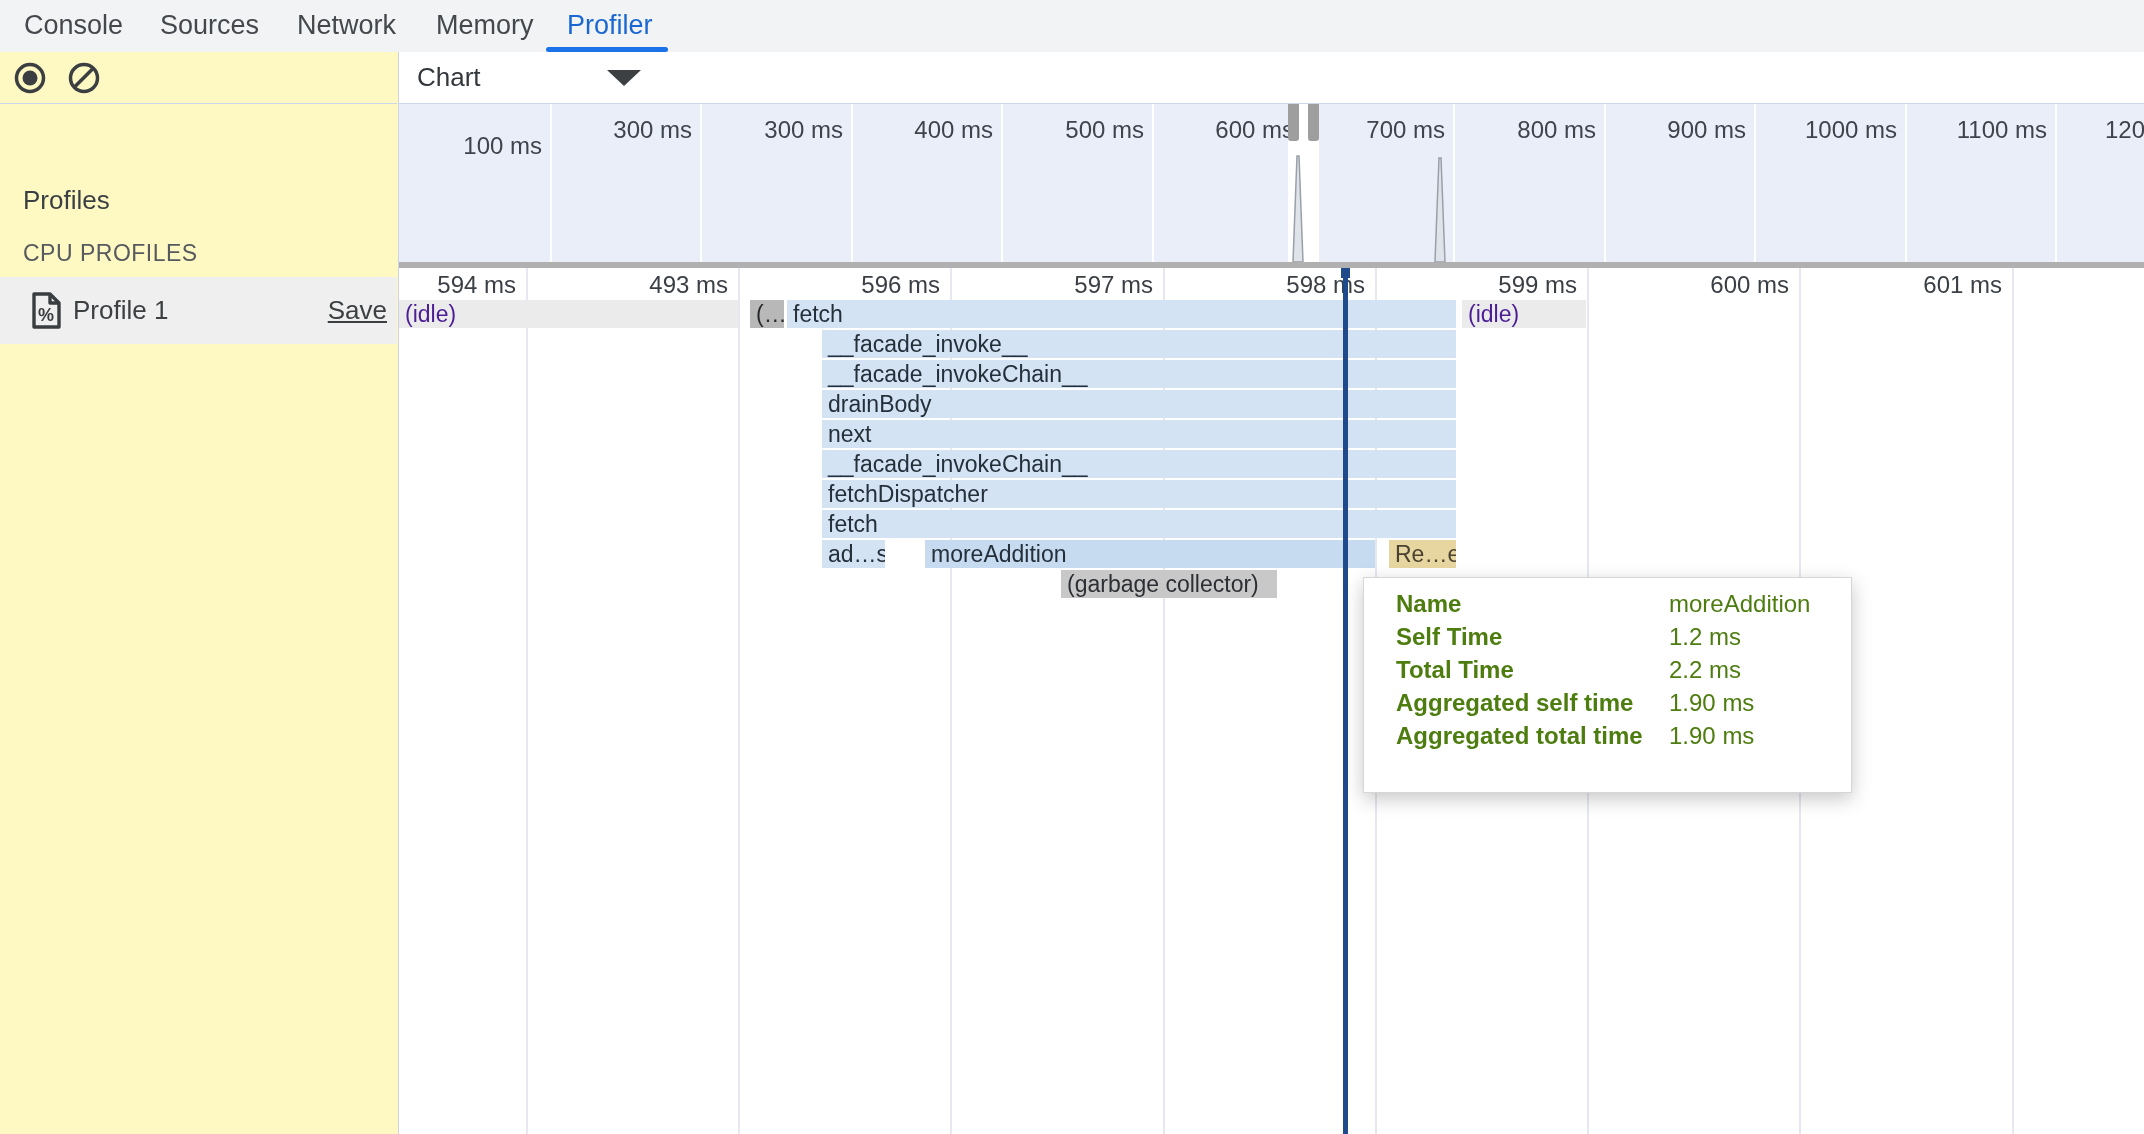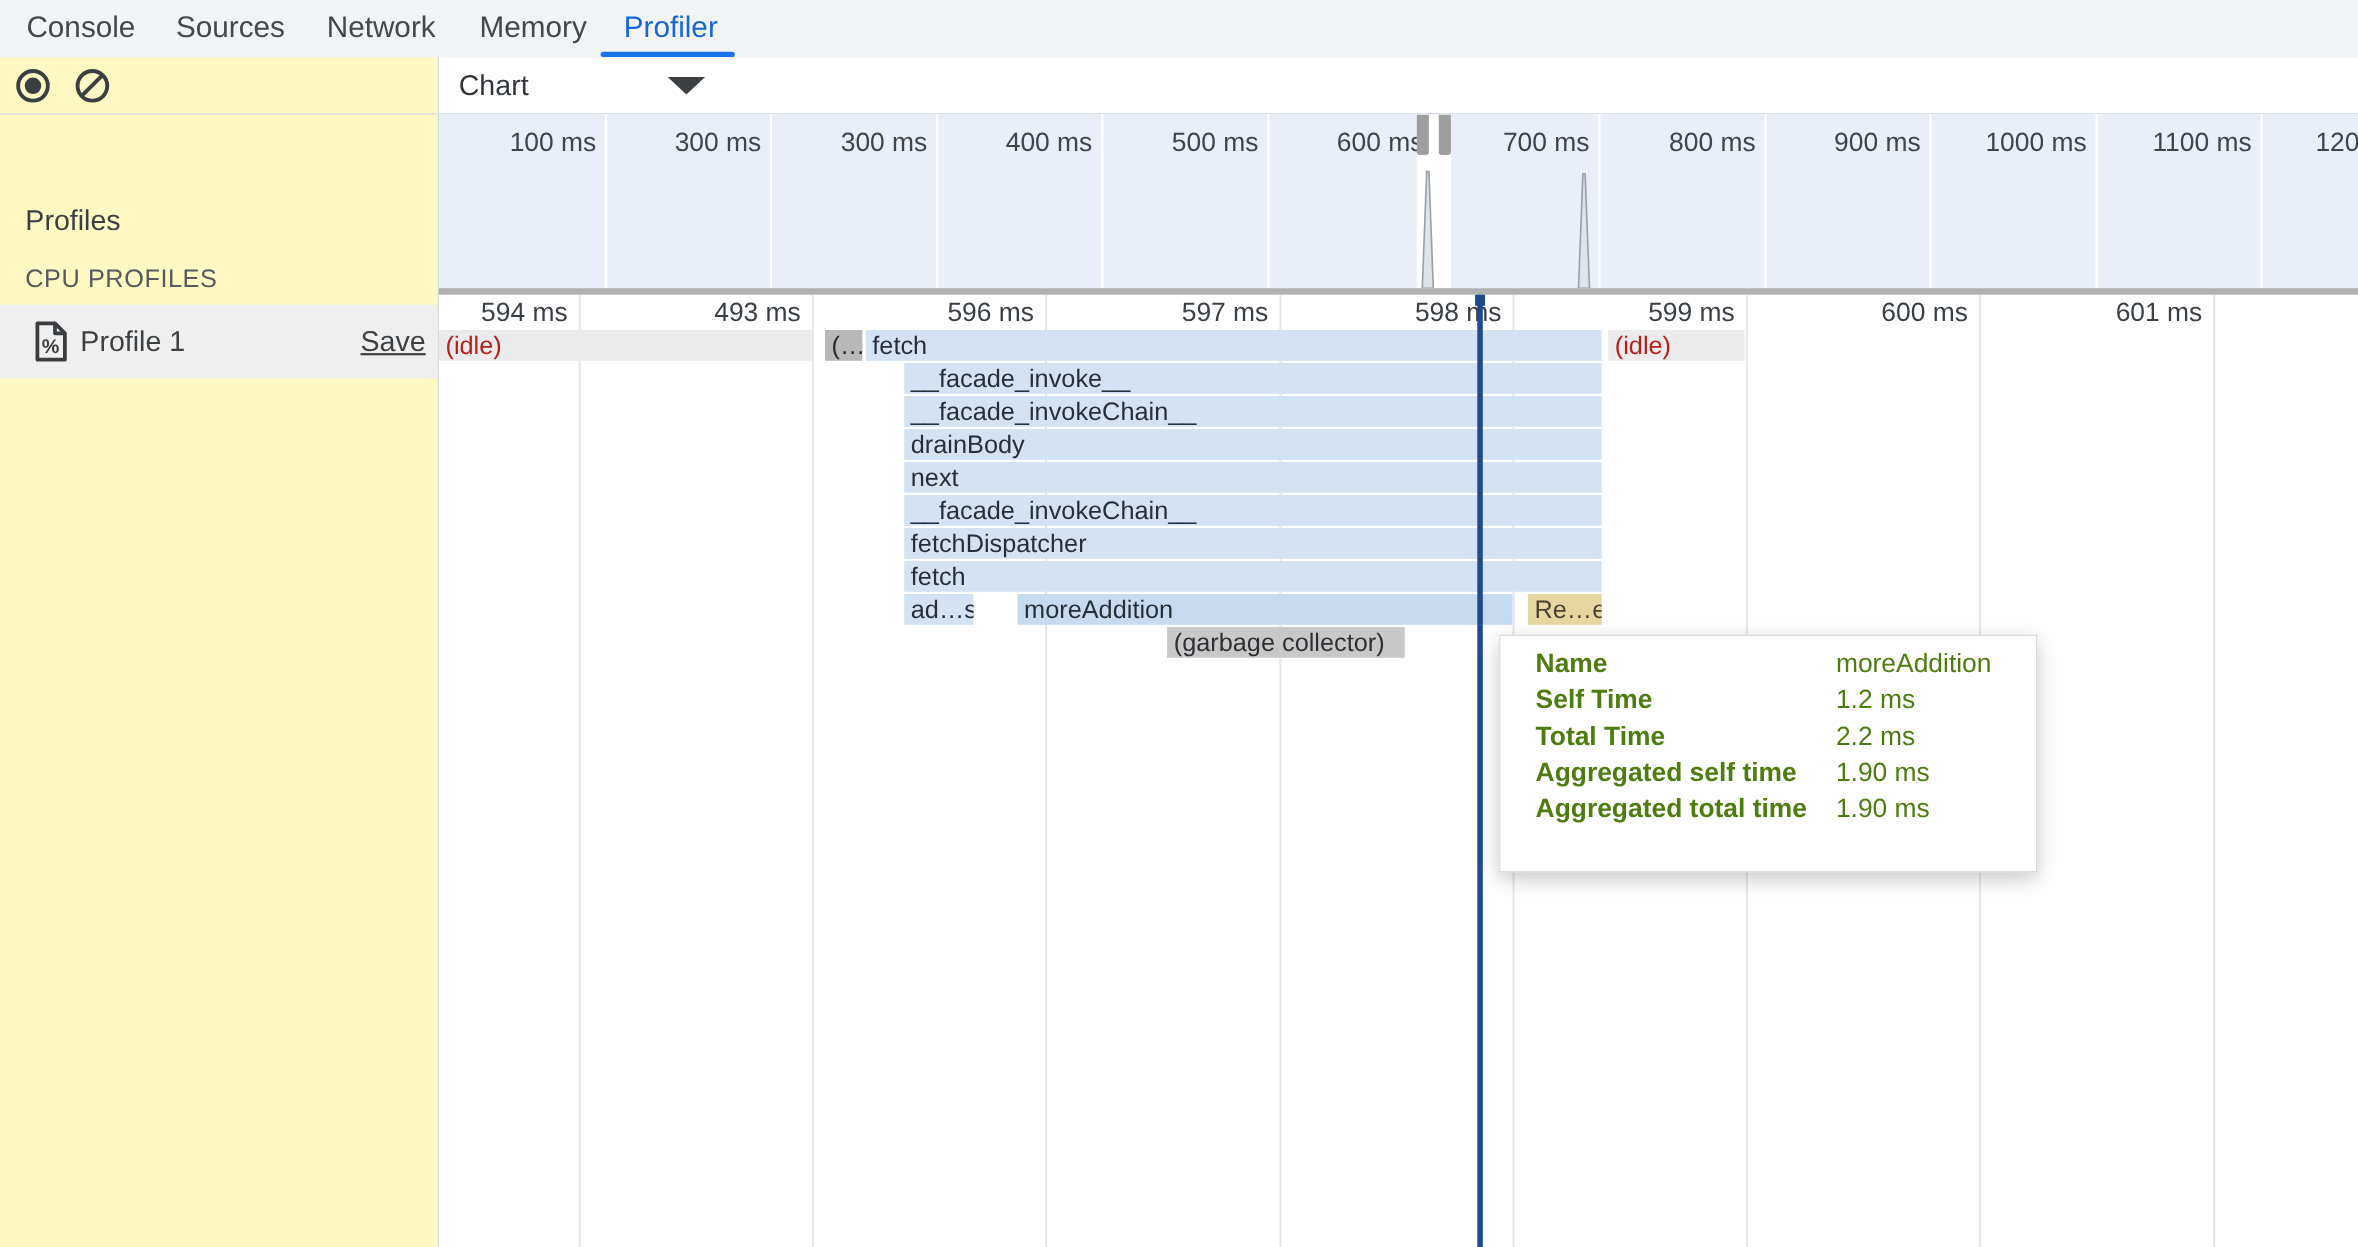--- a/index.html
+++ b/index.html
@@ -44,21 +44,21 @@
   .ov-handle{position:absolute;top:0;width:11px;height:37px;background:#9e9e9e;border-radius:0 0 3px 3px;}
   .strip{position:absolute;left:399px;top:262px;width:1745px;height:6px;background:#b0b0b0;}
 
   
   .detail{position:absolute;left:399px;top:268px;width:1745px;height:866px;background:#fff;overflow:hidden;}
   .gridline{position:absolute;top:0;width:2px;height:866px;background:#e7e7f1;}
   .ruler-label{position:absolute;top:2px;width:162px;height:30px;line-height:30px;text-align:right;
                font-size:24px;color:#3a3f45;white-space:nowrap;}
   .bar{position:absolute;height:28px;line-height:28px;font-size:23px;color:#242f3a;
        padding-left:6px;box-sizing:border-box;white-space:nowrap;overflow:hidden;cursor:default;}
-  .bar.idle{background:#ebebeb;color:#b91c1c;}
+  .bar.idle{background:#ebebeb;color:#4c1d95;}
   .bar.program{background:#b8b8b8;color:#26292c;}
   .bar.js{background:#d3e3f4;}
   .bar.js-selected{background:#c6daf0;}
   .bar.deopt{background:#e7d6a0;color:#4a4230;}
   .bar.gc{background:#c8c8c8;color:#2c2f33;}
   .cursor-line{position:absolute;width:5px;background:#1f4a8c;}
   .cursor-tick{position:absolute;width:9px;height:14px;background:#1f4a8c;}
 
   
   .tooltip{position:absolute;left:1363px;top:577px;width:489px;height:216px;background:#fff;
@@ -117,21 +117,21 @@
     <div class="chart-select">
       <span class="lbl">Chart</span>
       <span class="caret"></span>
     </div>
   </div>
 
   <div class="overview">
     <div id="ov-host" class="abs" style="left:0;top:0;width:100%;height:100%;">
         <div class="ov-selection" style="left: 889px; width: 31px;"></div>
         <div class="ov-tick" style="left: 151px;"></div>
-        <div class="ov-label" style="left: -19px;">100 ms</div>
+        <div class="ov-label" style="left: -19px; margin-top: 16px;">100 ms</div>
         <div class="ov-tick" style="left: 301px;"></div>
         <div class="ov-label" style="left: 131px;">300 ms</div>
         <div class="ov-tick" style="left: 452px;"></div>
         <div class="ov-label" style="left: 282px;">300 ms</div>
         <div class="ov-tick" style="left: 602px;"></div>
         <div class="ov-label" style="left: 432px;">400 ms</div>
         <div class="ov-tick" style="left: 753px;"></div>
         <div class="ov-label" style="left: 583px;">500 ms</div>
         <div class="ov-tick" style="left: 903px;"></div>
         <div class="ov-label" style="left: 733px;">600 ms</div>

